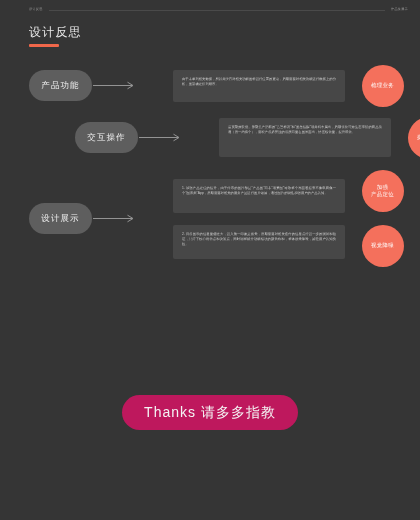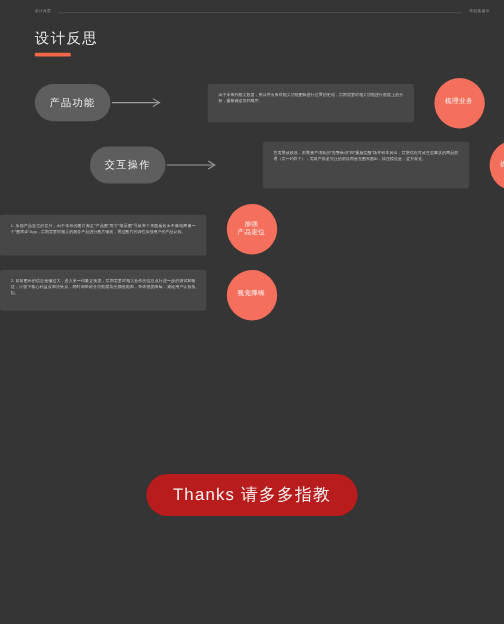--- a/index.html
+++ b/index.html
@@ -102,21 +102,21 @@
   #row-3 .card{height:34px;}
   #row-3 .card + .card{margin-top:12px;}
 
   #row-3 .rightcol{flex-direction:column;justify-content:space-between;padding:4px 0;box-sizing:border-box;align-self:stretch;}
 
   
   .thanks{
     position:absolute;left:50%;transform:translateX(-50%);
     top:395px;
     width:176px;height:35px;border-radius:18px;
-    background:#b91c1c;
+    background:#be185d;
     display:flex;align-items:center;justify-content:center;
     font-size:14px;color:#f4f4f4;letter-spacing:1px;
   }
 </style>
 </head>
 <body>
 
 <div class="page">
 
   <div class="topbar">
@@ -172,20 +172,30 @@
         </div>
       </div>
       <div class="rightcol">
         <div class="circle">
           <span>提高易改</span>
         </div>
       </div>
     </div>
 
     <div class="row" id="row-3">
+      <div class="leftcol">
+        <div class="pad"></div>
+        <div class="pill">设计展示</div>
+        <div class="arrow">
+          <svg width="44" height="9" viewBox="0 0 44 9">
+            <line x1="0" y1="4.5" x2="39" y2="4.5" stroke="#9e9e9e" stroke-width="0.9"></line>
+            <polyline points="34.5,1.2 40,4.5 34.5,7.8" fill="none" stroke="#9e9e9e" stroke-width="0.9"></polyline>
+          </svg>
+        </div>
+      </div>
       <div class="midcol">
         <div class="card">
           <p>1. 加强产品定位的提升，由于传布的图片都是"产品图"而非"场景图"导致整个界面看起来不像电商像一个"图库类"App，后期需要对相关的服务产品进行图片铺展，通过图片的调性加强用户的产品认知。</p>
         </div>
         <div class="card">
           <p>2. 目前图示的信息量偏过大，进入第一印象是视觉，后期需要对相关造作的信息点行进一步的测试和验证，只留下核心利益点和决策点，同时调整部分功能模块的颜色饱和，整体视觉降噪，减轻用户认知负担。</p>
         </div>
       </div>
       <div class="rightcol">
         <div class="circle">

